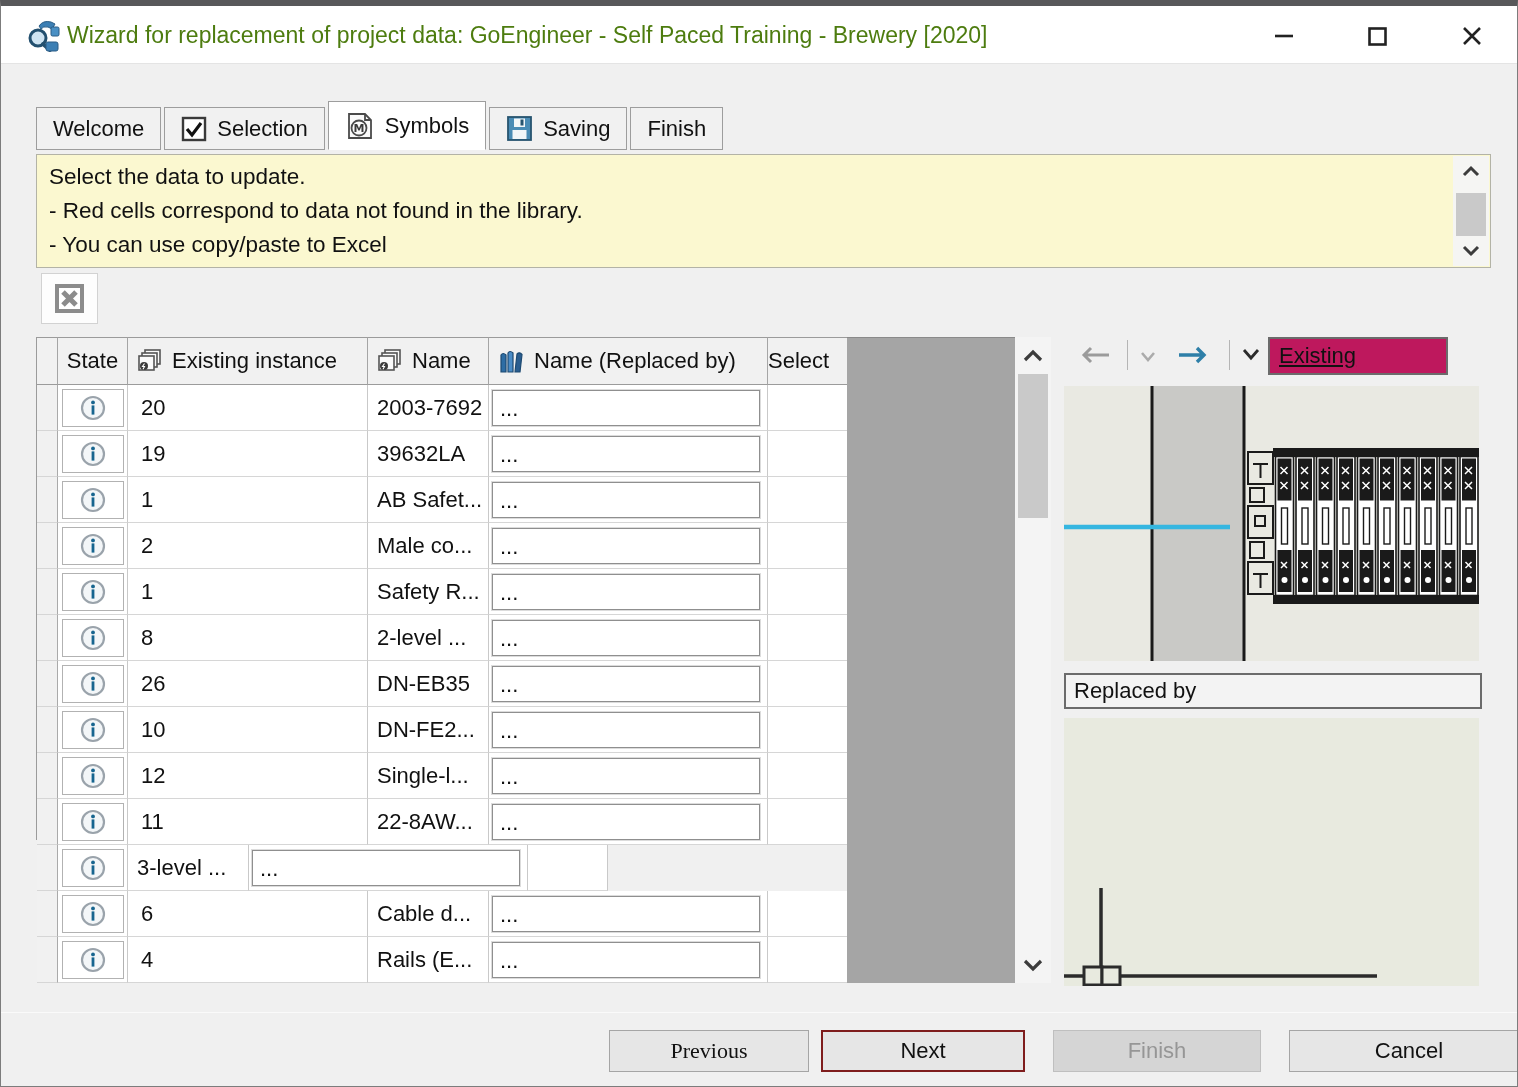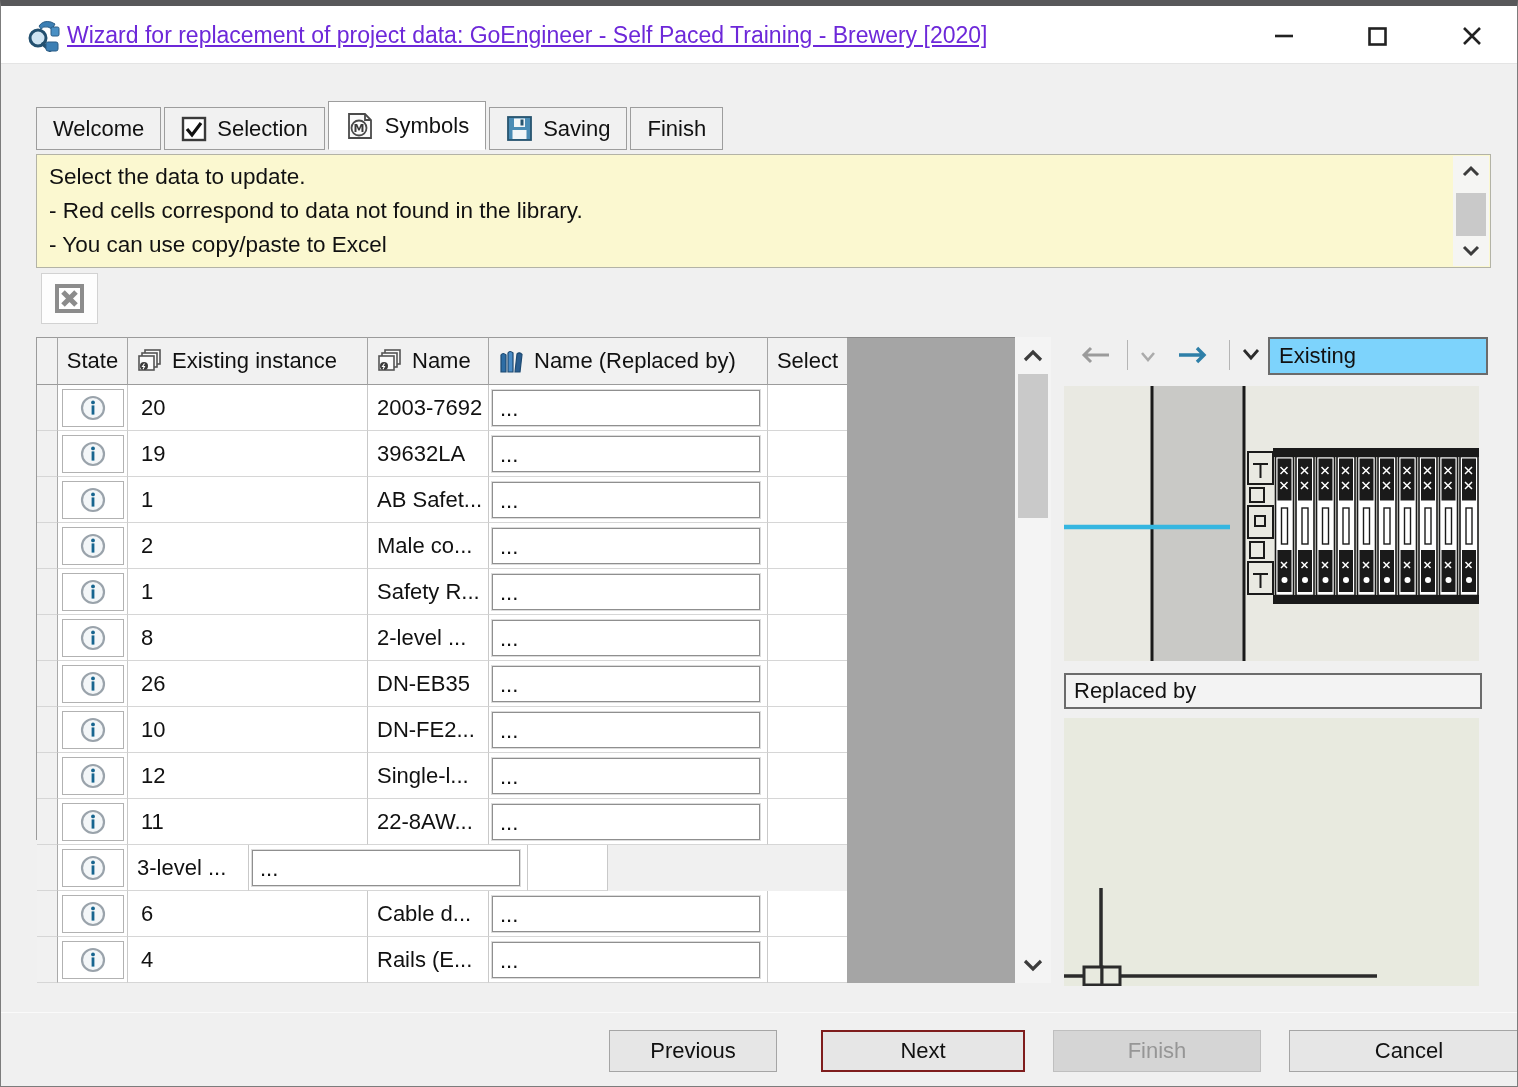--- a/index.html
+++ b/index.html
@@ -7,21 +7,21 @@
   body { font-family:"Liberation Sans","DejaVu Sans",sans-serif; font-size:22px; color:#111; }
 
   .window { position:relative; width:1518px; height:1087px; background:#f0f0f0;
             border:1px solid #7c7c7c; border-top:6px solid #58585a; overflow:hidden; }
 
   
   .titlebar { position:absolute; left:0; top:0; width:100%; height:58px; background:#ffffff;
               border-bottom:1px solid #e4e4e4; }
   .app-icon { position:absolute; left:24px; top:12px; width:36px; height:36px; }
   .title { position:absolute; left:66px; top:0; height:58px; line-height:58px;
-           font-size:23px; color:#6d28d9; white-space:nowrap;text-decoration:underline; }
+           font-size:23px; color:#4d7c0f; white-space:nowrap; }
   .winbtn { position:absolute; top:6px; width:62px; height:48px; display:flex;
             align-items:center; justify-content:center; background:transparent; border:none; cursor:default; }
   .winbtn.min { left:1252px; } .winbtn.max { left:1345px; } .winbtn.close { left:1440px; }
 
   
   .tabs { position:absolute; left:35px; top:101px; height:43px; display:flex; align-items:stretch; }
   .tab { border:1px solid #9d9d9d; background:#f1f1f1; padding:0 16px; margin-right:3px;
          display:flex; align-items:center; gap:10px; font-size:22px; white-space:nowrap; }
   .tab.active { position:relative; top:-6px; height:49px; background:#ffffff; border-bottom:1px solid #ffffff; z-index:3; }
 
@@ -46,40 +46,40 @@
   .trow { height:46px; }
   .cell { border-right:1px solid #c9c9c9; border-bottom:1px solid #d6d6d6; background:#fff;
           display:flex; align-items:center; overflow:hidden; }
   .thead .cell { background:#f1f1f1; border-top:1px solid #9b9b9b; border-right:1px solid #a5a5a5;
                  border-bottom:1px solid #9b9b9b; font-size:22px; gap:9px; }
   .c-rowhdr { width:21px; background:#f1f1f1 !important; border-right:1px solid #aaaaaa; }
   .c-state  { width:70px;  justify-content:center; }
   .c-exist  { width:240px; padding-left:13px; }
   .c-name   { width:121px; padding-left:9px; }
   .c-repl   { width:279px; }
-  .c-select { width:80px; justify-content:center; }
+  .c-select { width:80px; }
   .thead .c-exist, .thead .c-name, .thead .c-repl { padding-left:8px; }
   .state-btn { width:62px; height:38px; background:#fff; border:1px solid #b2b2b2;
                display:flex; align-items:center; justify-content:center; cursor:default; }
   .repl-box { flex:1; height:36px; margin:4px 7px 4px 3px; background:#fff;
               border:1px solid #8f8f8f; box-shadow:0 0 0 1px #dcdcdc; display:flex;
               align-items:flex-end; padding:0 0 3px 7px; font-size:22px; }
 
   .grayfill { position:absolute; left:846px; top:331px; width:168px; height:646px;
               background:#a5a5a5; border-top:1px solid #8a8a8a; }
   .gridscroll { position:absolute; left:1014px; top:331px; width:36px; height:646px; background:#f4f4f4; }
   .gridscroll .sb-btn { height:36px; }
   .gridscroll .sb-thumb { top:37px; height:144px; }
 
   
   .nav-ic { position:absolute; background:transparent; border:none; }
   .navsep { position:absolute; top:334px; width:1px; height:30px; background:#b5b5b5; }
-  .existing-box { position:absolute; left:1267px; top:331px; width:220px; height:38px;
-                  border:2px solid #6b6b6b; background:#7dd3fc; display:flex; align-items:center;
-                  padding-left:9px; font-size:22px; }
+  .existing-box { position:absolute; left:1267px; top:331px; width:180px; height:38px;
+                  border:2px solid #6b6b6b; background:#be185d; display:flex; align-items:center;
+                  padding-left:9px; font-size:22px;text-decoration:underline; }
   .preview1 { position:absolute; left:1063px; top:380px; width:415px; height:275px; }
   .replaced-box { position:absolute; left:1063px; top:667px; width:418px; height:36px;
                   border:2px solid #6b6b6b; background:#f3f3f3; display:flex; align-items:center;
                   padding-left:8px; font-size:22px; }
   .preview2 { position:absolute; left:1063px; top:712px; width:415px; height:268px; }
 
   
   .btn { position:absolute; top:1024px; height:42px; background:#e6e6e6; border:1px solid #a5a5a5;
          font-size:22px; font-family:inherit; color:#111; cursor:default; }
   .btn.default { border:2px solid #7f1d1d; }
@@ -559,18 +559,18 @@
 
   <svg class="preview2" viewBox="0 0 415 268">
     <rect x="0" y="0" width="415" height="268" fill="#e8eadf"></rect>
     <line x1="37" y1="170" x2="37" y2="258" stroke="#2b2b2b" stroke-width="3.5"></line>
     <line x1="0" y1="258" x2="313" y2="258" stroke="#2b2b2b" stroke-width="3.5"></line>
     <rect x="20" y="249" width="18" height="18" fill="#e8eadf" stroke="#2b2b2b" stroke-width="3"></rect>
     <rect x="38" y="249" width="18" height="18" fill="#e8eadf" stroke="#2b2b2b" stroke-width="3"></rect>
   </svg>
 
   <div class="sep-line"></div>
-  <button class="btn" style="left:608px; width:168px;">Previous</button>
+  <button class="btn" style="left:608px; width:200px;font-family:Liberation Serif, serif;">Previous</button>
   <button class="btn default" style="left:820px; width:204px;">Next</button>
   <button class="btn disabled" style="left:1052px; width:208px;">Finish</button>
   <button class="btn" style="left:1288px; width:240px;">Cancel</button>
 
 </div>
 
 </body></html>

